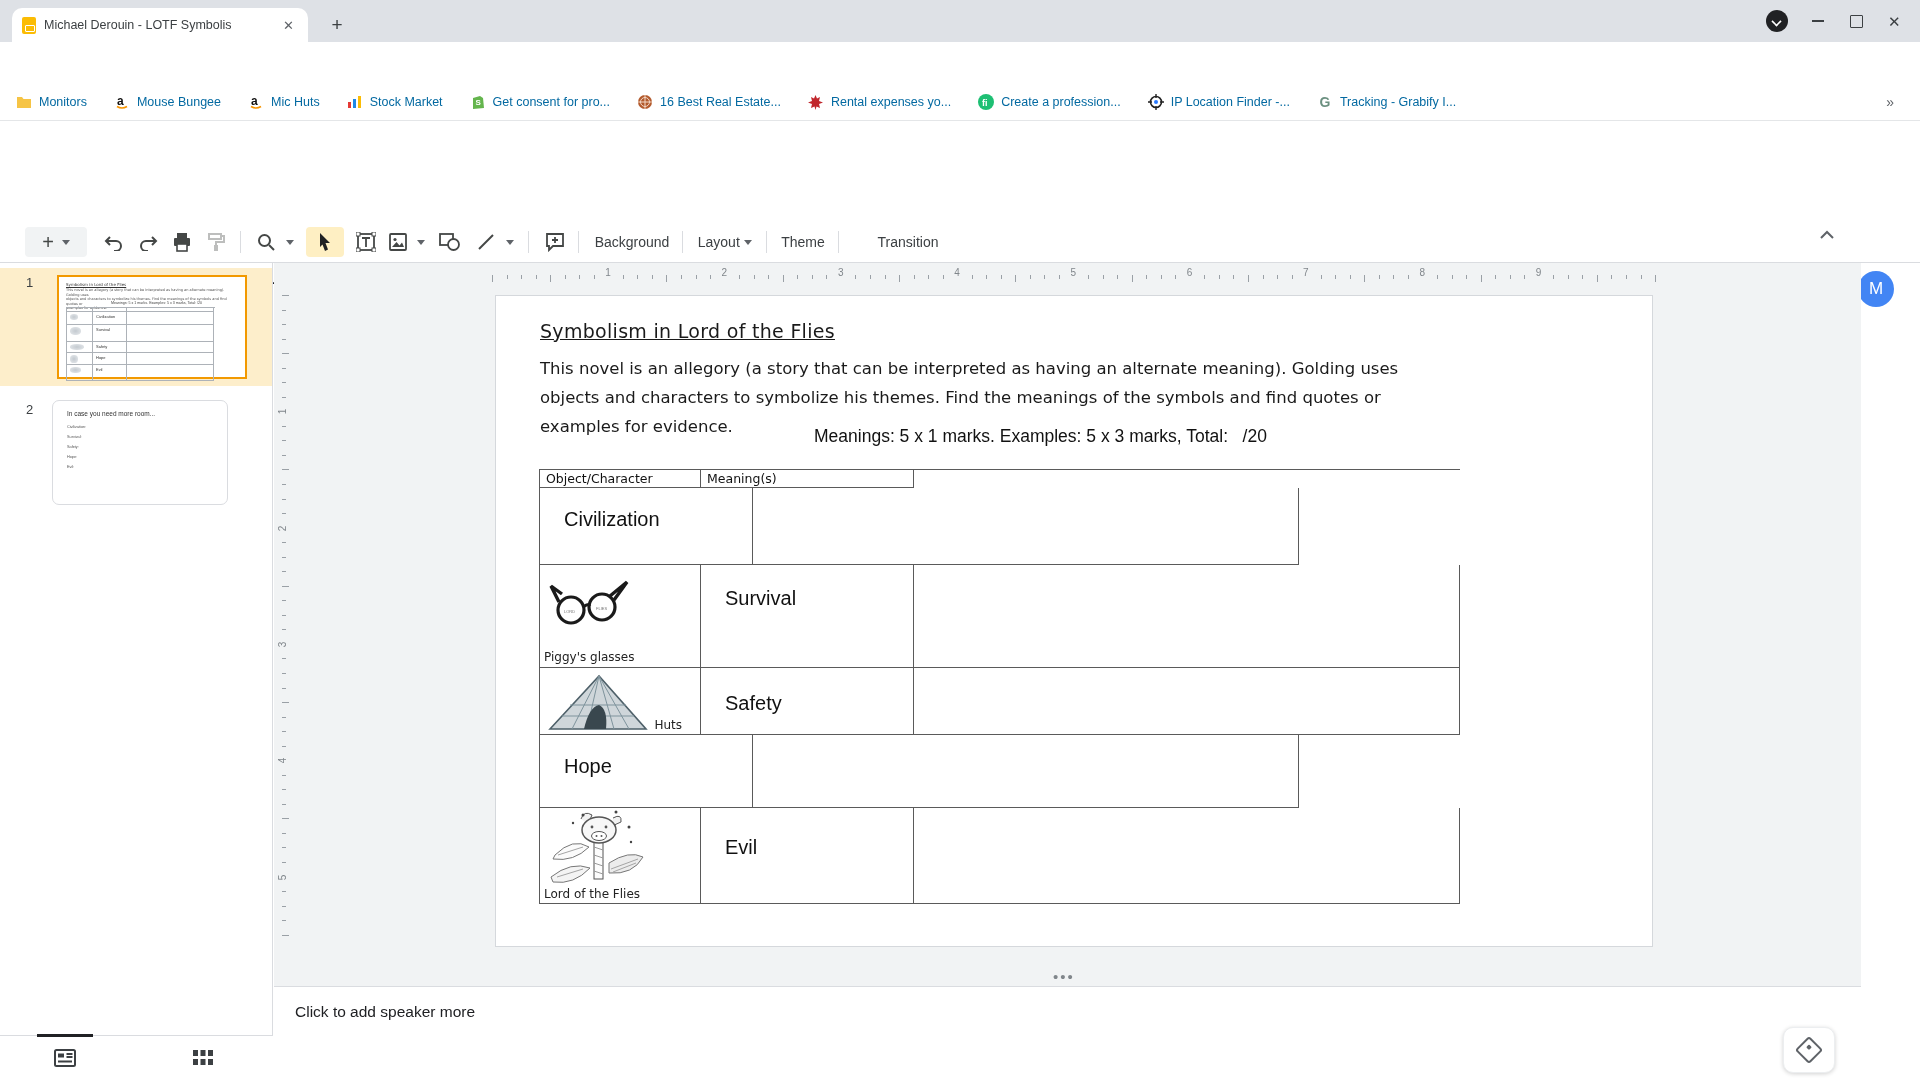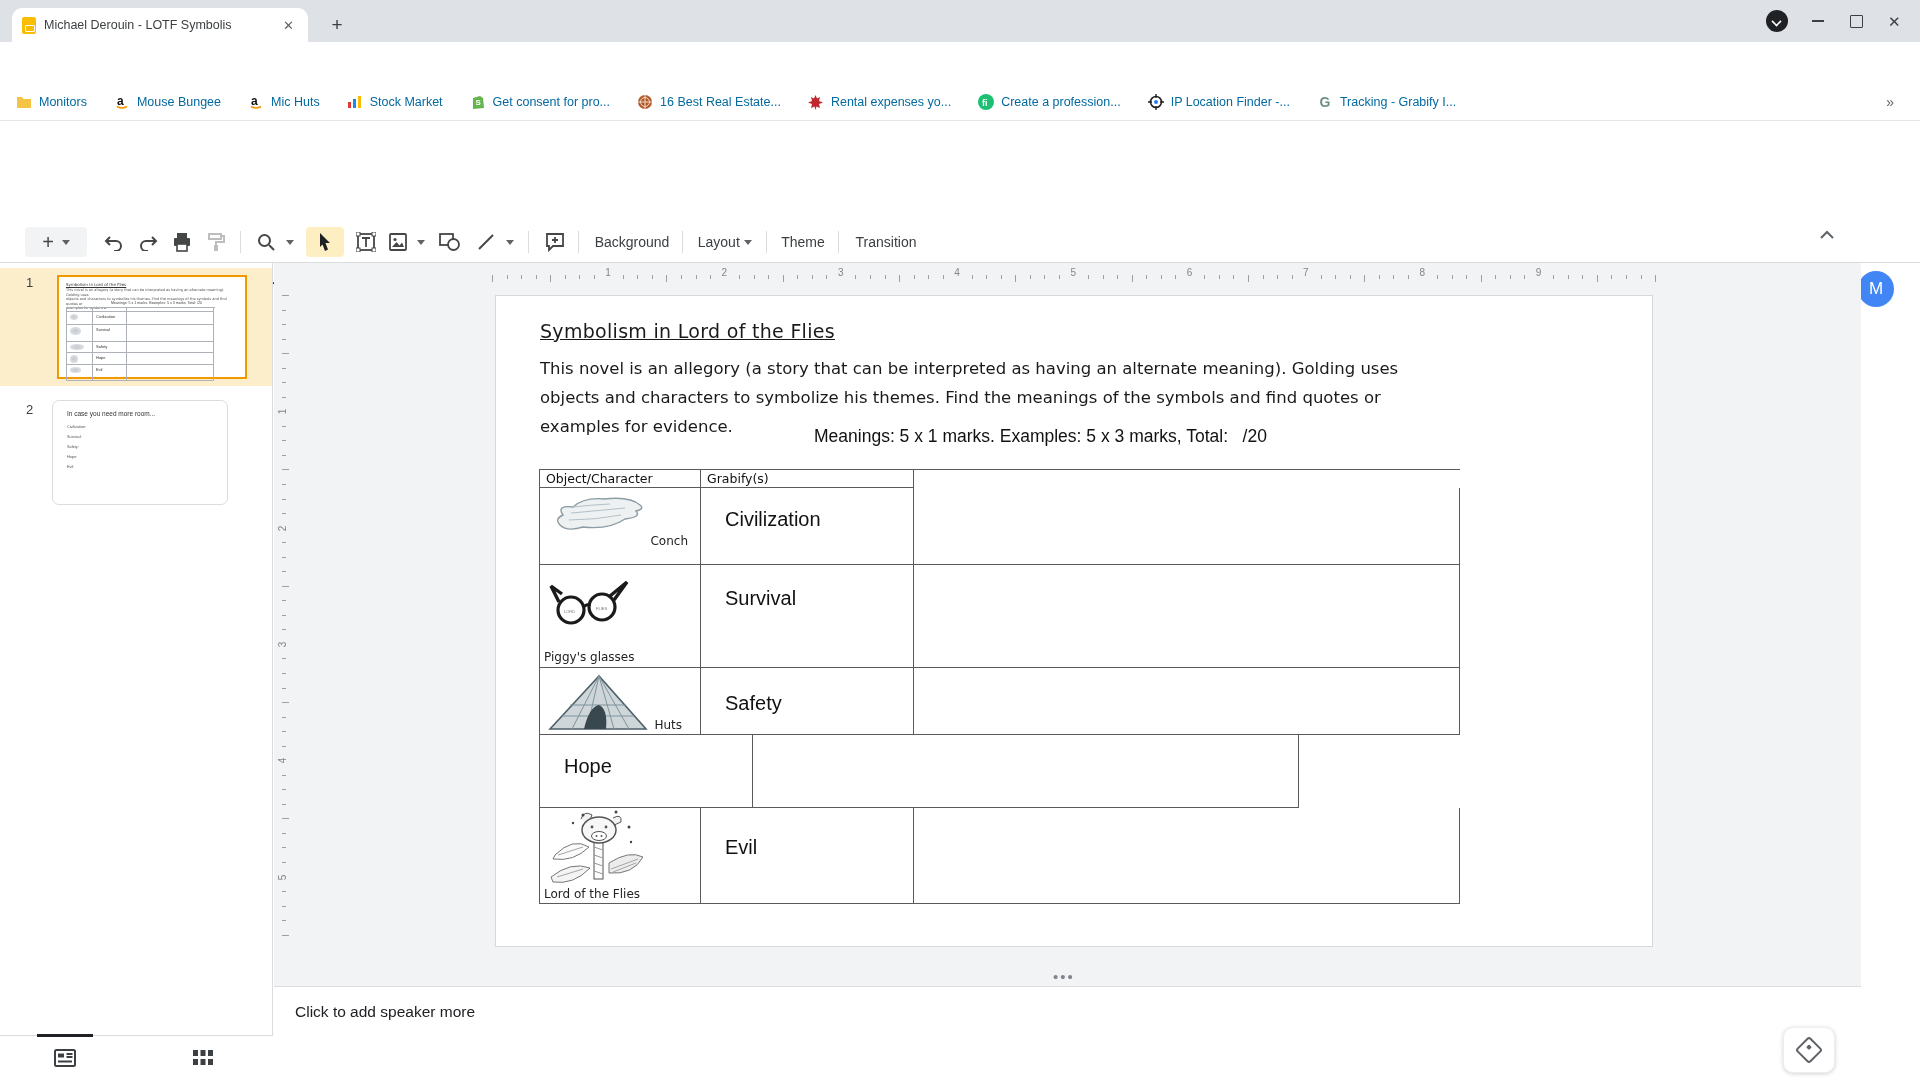--- a/index.html
+++ b/index.html
@@ -451,21 +451,21 @@
     <span class="tb" style="left:592px;width:80px;">
         <span class="tb-text">Background</span>
       </span>
     <span class="tb-sep" style="left:682px;"></span>
     <span class="tb" style="left:694px;width:62px;"><span class="tb-text">Layout</span>&nbsp;<span class="caret"></span></span>
     <span class="tb-sep" style="left:766px;"></span>
     <span class="tb" style="left:778px;width:50px;">
         <span class="tb-text">Theme</span>
       </span>
     <span class="tb-sep" style="left:838px;"></span>
-    <span class="tb" style="left:850px;width:72px;">
+    <span class="tb" style="left:872px;width:72px;">
         <span class="tb-text">Transition</span>
       </span>
     <span class="collapse-chev">
       <svg width="14" height="10" viewBox="0 0 14 10">
           <path d="M1 8 L7 2 L13 8" stroke="#5f6368" stroke-width="2" fill="none"></path>
         </svg>
       </span>
   </div>
 
   <div class="filmstrip">
@@ -701,32 +701,23 @@
       <div class="sl-title comic">Symbolism in Lord of the Flies</div>
       <div class="sl-body comic" id="slide-body">
           <div>This novel is an allegory (a story that can be interpreted as having an alternate meaning). Golding uses</div>
           <div>objects and characters to symbolize his themes. Find the meanings of the symbols and find quotes or</div>
           <div>examples for evidence.</div>
         </div>
       <div class="sl-marks">Meanings: 5 x 1 marks. Examples: 5 x 3 marks, Total:   /20</div>
       <div class="sl-table" id="slide-table">
           <div class="trow">
             <div class="tcell th comic" style="width: 161px; height: 18px;">Object/Character</div>
-            <div class="tcell th comic" style="width: 213px; height: 18px;">Grabify(s)</div>
+            <div class="tcell th comic" style="width: 213px; height: 18px;">Meaning(s)</div>
           </div>
           <div class="trow">
-            <div class="tcell" style="width: 161px; height: 77px;">
-              <span class="abs" style="left: 12px; top: 6px;">
-                <svg width="97" height="42" viewBox="0 0 97 42">
-                  <path d="M8 31 Q2 25 11 21 Q4 11 21 13 Q32 3 52 5 Q78 2 88 11 Q93 15 84 17 Q90 23 73 25 Q57 36 31 33 Q15 38 8 31 Z" fill="#eef1f2" stroke="#8d9ca4" stroke-width="1.4"></path>
-                  <path d="M21 13 Q38 11 58 10 M19 19 Q42 17 73 14 M17 26 Q42 26 69 21" stroke="#b4c0c6" fill="none"></path>
-                </svg>
-              </span>
-              <span class="capt comic" style="right: 12px; bottom: 16px;">Conch</span>
-            </div>
             <div class="tcell" style="width: 213px; height: 77px;">
               <div class="meaning" style="padding: 20px 0px 0px 24px;">Civilization</div>
             </div>
             <div class="tcell" style="width: 546px; height: 77px;"></div>
           </div>
           <div class="trow">
             <div class="tcell" style="width: 161px; height: 103px;">
               <span class="abs" style="left: 8px; top: 12px;">
                 <svg width="82" height="50" viewBox="0 0 82 50">
                   <circle cx="23" cy="33" r="13" fill="#fff" stroke="#1a1a1a" stroke-width="3.2"></circle>

